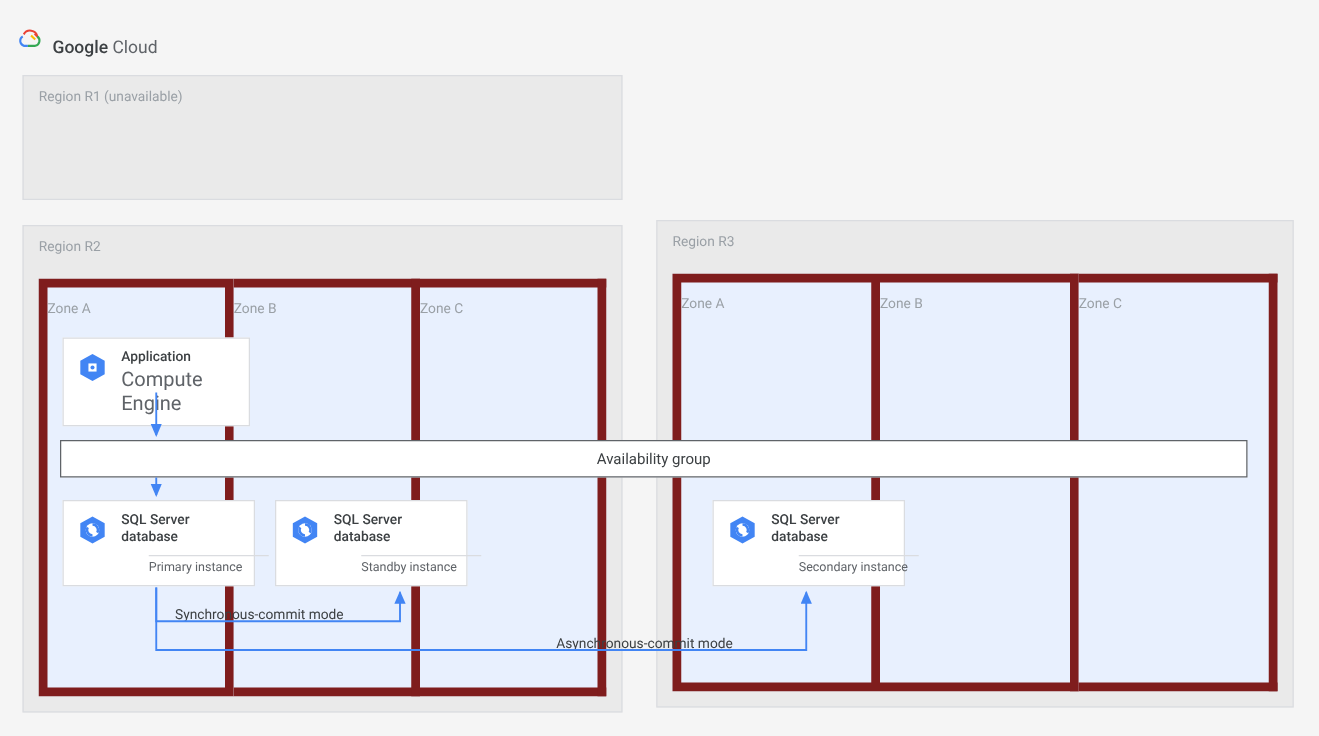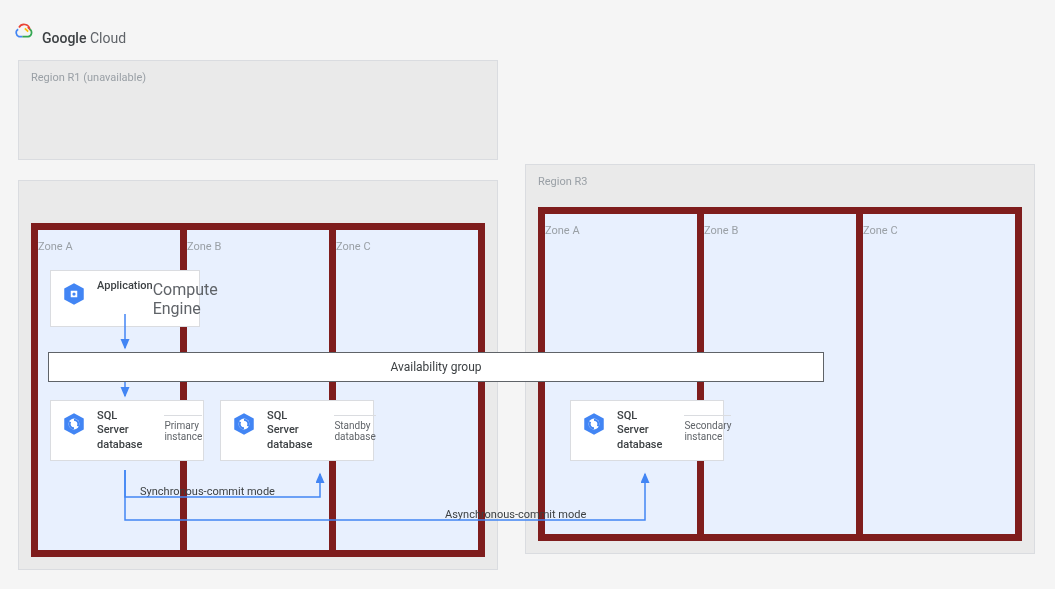--- a/index.html
+++ b/index.html
@@ -49,21 +49,21 @@
       height: 100px;
     }
     .region-r2 {
       left: 18px;
       top: 180px;
       width: 480px;
       height: 390px;
     }
     .region-r3 {
       left: 525px;
-      top: 164px;
+      top: 176px;
       width: 510px;
       height: 390px;
     }
     .region-label {
       font-size: 11px;
       color: #9aa0a6;
       margin-bottom: 10px;
     }
     .zones-container {
       position: absolute;
@@ -105,21 +105,21 @@
       top: 270px;
     }
     .node-icon {
       width: 26px;
       height: 26px;
       flex-shrink: 0;
       margin-top: 2px;
     }
     .node-text {
       display: flex;
-      flex-direction: row;
+      flex-direction: column;
       flex: 1;
       font-size: 11px;
       color: #3c4043;
     }
     .node-title {
       font-weight: 500;
       line-height: 1.3;
     }
     .node-sub {
       font-size: 16px;
@@ -147,21 +147,21 @@
       top: 400px;
     }
     .db-r3a {
       left: 570px;
       top: 400px;
     }
     .availability-group {
       position: absolute;
       left: 48px;
       top: 352px;
-      width: 776px;
+      width: 950px;
       height: 30px;
       background: #fff;
       border: 1px solid #5f6368;
       display: flex;
       align-items: center;
       justify-content: center;
       font-size: 12px;
       color: #3c4043;
     }
     .arrow-svg {
@@ -203,20 +203,21 @@
     <span class="bold">Google</span>
     <span>Cloud</span>
   </span>
 </div>
 
 <div class="region-box region-r1">
   <div class="region-label">Region R1 (unavailable)</div>
 </div>
 
 <div class="region-box region-r2">
+  <div class="region-label">Region R2</div>
   <div class="zones-container">
     <div class="zone">
       <div class="zone-label">Zone A</div>
     </div>
     <div class="zone">
       <div class="zone-label">Zone B</div>
     </div>
     <div class="zone">
       <div class="zone-label">Zone C</div>
     </div>
@@ -275,21 +276,21 @@
   <span class="node-icon">
     <svg viewBox="0 0 24 24" width="26" height="26">
       <path d="M12 2 L21 7 L21 17 L12 22 L3 17 L3 7 Z" fill="#4285f4"></path>
       <circle cx="12" cy="12" r="5" fill="#fff"></circle>
       <path d="M12 8 A4 4 0 0 1 15.5 14" fill="none" stroke="#4285f4" stroke-width="1.8"></path>
       <path d="M12 16 A4 4 0 0 1 8.5 10" fill="none" stroke="#4285f4" stroke-width="1.8"></path>
     </svg>
   </span>
   <div class="node-text">
     <span class="node-title">SQL Server database</span>
-    <span class="node-role">Standby database</span>
+    <span class="node-role">Standby instance</span>
   </div>
 </div>
 
 <div class="node-box db-box db-r3a">
   <span class="node-icon">
     <svg viewBox="0 0 24 24" width="26" height="26">
       <path d="M12 2 L21 7 L21 17 L12 22 L3 17 L3 7 Z" fill="#4285f4"></path>
       <circle cx="12" cy="12" r="5" fill="#fff"></circle>
       <path d="M12 8 A4 4 0 0 1 15.5 14" fill="none" stroke="#4285f4" stroke-width="1.8"></path>
       <path d="M12 16 A4 4 0 0 1 8.5 10" fill="none" stroke="#4285f4" stroke-width="1.8"></path>

